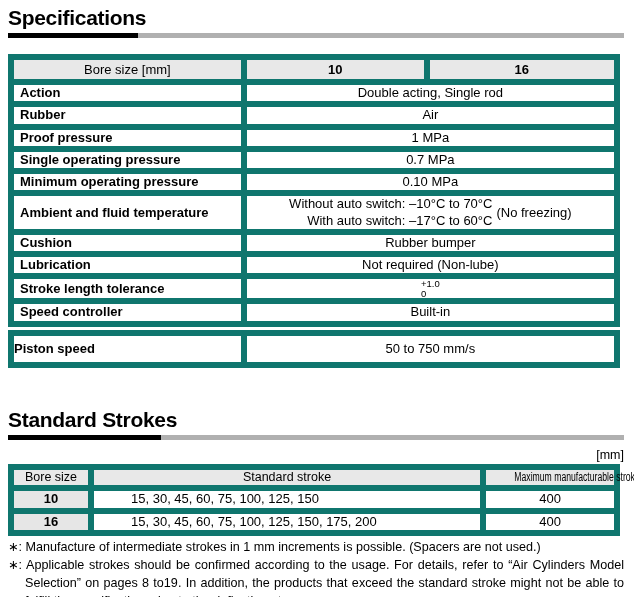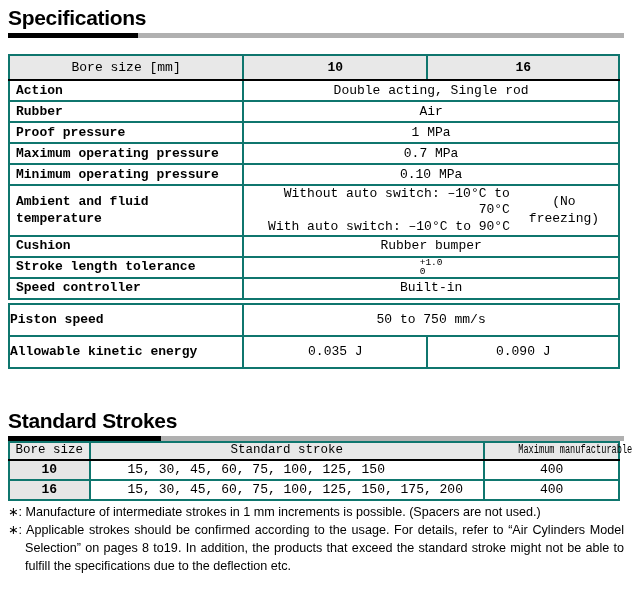--- a/index.html
+++ b/index.html
@@ -27,26 +27,25 @@
   }
 
   
   table {
     border-collapse: collapse;
     width: 612px;
     table-layout: fixed;
     font-size: 13px;
   }
   td, th {
-    border: 2px solid #0f766e;
+    border: 6px solid #0f766e;
     padding: 0 4px;
     vertical-align: middle;
     font-weight: normal;
     line-height: 1.25;
-    font-family: Liberation Mono, monospace;
   }
   table.outer { border: 2px solid #000; }
   .hdr-bg { background: #e8e8e8; }
 
   
   .spec-table { margin-top: 16px; }
   .spec-table thead td { height: 25px; text-align: center; border-bottom: 2px solid #000; }
   .spec-table td.lbl {
     font-weight: bold;
     text-align: left;
@@ -122,42 +121,46 @@
         </tr>
         <tr>
           <td class="lbl">Rubber</td>
           <td class="val" colspan="2">Air</td>
         </tr>
         <tr>
           <td class="lbl">Proof pressure</td>
           <td class="val" colspan="2">1 MPa</td>
         </tr>
         <tr>
-          <td class="lbl">Maximum operating pressure</td>
+          <td class="lbl">Single operating pressure</td>
           <td class="val" colspan="2">0.7 MPa</td>
         </tr>
         <tr>
           <td class="lbl">Minimum operating pressure</td>
           <td class="val" colspan="2">0.10 MPa</td>
         </tr>
         <tr>
           <td class="lbl ambient-cell">Ambient and fluid temperature</td>
           <td class="val ambient-cell" colspan="2">
             <div class="ambient-wrap">
               <div class="ambient-lines">
                 <div>Without auto switch: –10°C to 70°C</div>
-                <div>With auto switch: –10°C to 90°C</div>
+                <div>With auto switch: –17°C to 60°C</div>
               </div>
               <span class="ambient-note">(No freezing)</span>
             </div>
           </td>
         </tr>
         <tr>
           <td class="lbl">Cushion</td>
           <td class="val" colspan="2">Rubber bumper</td>
+        </tr>
+        <tr>
+          <td class="lbl">Lubrication</td>
+          <td class="val" colspan="2">Not required (Non-lube)</td>
         </tr>
         <tr>
           <td class="lbl">Stroke length tolerance</td>
           <td class="val" colspan="2">
             <span class="tol-stack">
               <span style="display:block;">+1.0</span>
               <span style="display:block;">0</span>
             </span>
           </td>
         </tr>
@@ -172,33 +175,29 @@
       <colgroup>
         <col style="width:38.4%;">
           <col style="width:30.2%;">
           <col style="width:31.4%;">
       </colgroup>
       <tbody>
         <tr>
           <td class="lbl">Piston speed</td>
           <td class="val" colspan="2">50 to 750 mm/s</td>
         </tr>
-        <tr>
-          <td class="lbl">Allowable kinetic energy</td>
-          <td class="val">0.035 J</td>
-          <td class="val">0.090 J</td>
-        </tr>
       </tbody>
     </table>
   </div>
 
   <div class="strokes-section">
     <h1 class="section-title">Standard Strokes</h1>
     <div class="title-rule" style="--black-w:153px;"></div>
 
+    <div class="unit-label">[mm]</div>
 
     <table class="strokes-table outer">
       <colgroup>
         <col style="width:13.2%;">
           <col style="width:64.7%;">
           <col style="width:22.1%;">
       </colgroup>
       <thead>
         <tr>
           <td class="hdr-bg">Bore size</td>

